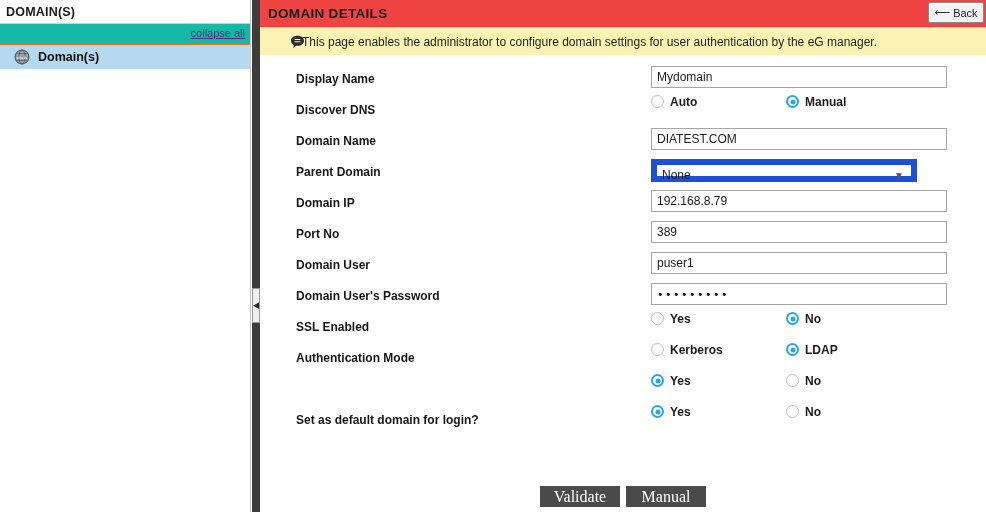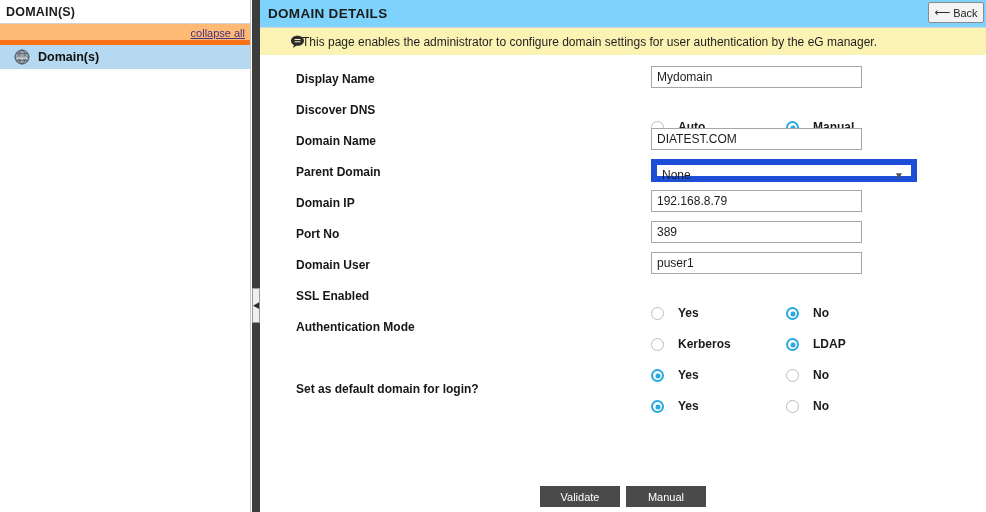--- a/index.html
+++ b/index.html
@@ -32,23 +32,23 @@
     padding-left: 6px;
     font-size: 12.5px;
     font-weight: bold;
     color: #1b1b1b;
     letter-spacing: 0.2px;
     background: #ffffff;
     border-bottom: 1px solid #d2d2d2;
   }
   #sidebar-toolbar {
     height: 21px;
-    border-bottom: 5px solid #f97316;
-    position: relative;
-    background: #fdba74;
+    border-bottom: 1px solid #f97316;
+    position: relative;
+    background: #14b8a6;
   }
   #collapse-all {
     position: absolute;
     right: 5px;
     top: 3px;
     font-size: 11px;
     color: #4b2f7f;
     text-decoration: underline;
     cursor: pointer;
   }
@@ -106,21 +106,21 @@
   #main {
     position: absolute;
     left: 260px; top: 0;
     width: 726px; height: 512px;
     background: #ffffff;
   }
   #main-header {
     height: 28px;
     border-bottom: 1px solid #d4d4d4;
     position: relative;
-    background: #7dd3fc;
+    background: #ef4444;
   }
   #page-title {
     position: absolute;
     left: 8px; top: 0;
     line-height: 28px;
     font-size: 13.5px;
     font-weight: bold;
     color: #1b1b1b;
     letter-spacing: 0.3px;
   }
@@ -179,21 +179,21 @@
     font-weight: bold;
     color: #17171a;
   }
   .field-area {
     position: absolute;
     left: 391px;
     top: 2px;
     width: 266px;
   }
   .text-input {
-    width: 211px;
+    width: 296px;
     height: 22px;
     border: 1px solid #a6a6a6;
     background: #ffffff;
     font-family: "Liberation Sans", sans-serif;
     font-size: 12px;
     color: #1c1c1c;
     padding: 0 5px;
     outline: none;
     border-radius: 0;
   }
@@ -229,25 +229,25 @@
   
   .radio-group {
     position: absolute;
     left: 391px;
     top: 0;
     height: 31px;
     width: 300px;
   }
   .radio-opt {
     position: absolute;
-    top: 8px;
+    top: 0;
     height: 31px;
     display: flex;
-    align-items: flex-end;
-    gap: 14px;
+    align-items: flex-start;
+    gap: 6px;
     cursor: pointer;
   }
   .radio-opt.opt0 { left: 0px; }
   .radio-opt.opt1 { left: 135px; }
   .radio-dot {
     width: 13px; height: 13px;
     border-radius: 50%;
     border: 1px solid #bdbdbd;
     background: #fff;
     display: inline-block;
@@ -281,22 +281,22 @@
     display: flex;
     justify-content: center;
     gap: 6px;
   }
   .action-btn {
     min-width: 80px;
     height: 21px;
     background: #4a4a4a;
     color: #ffffff;
     border: none;
-    font-family: Liberation Sans, sans-serif;
-    font-size: 11px;
+    font-family: Liberation Serif, serif;
+    font-size: 16px;
     cursor: pointer;
     padding: 0 0;
     border-radius: 0;
   }
 </style>
 </head>
 <body>
 
 <div id="app">
 
@@ -408,20 +408,26 @@
         </div>
       </div>
 
       <div class="form-row">
         <div class="form-label">Domain User</div>
         <div class="field-area">
           <input class="text-input" type="text" value="puser1" style="">
         </div>
       </div>
 
+      <div class="form-row">
+        <div class="form-label">Domain User's Password</div>
+        <div class="field-area">
+          <input class="text-input password-dots" type="text" value="•••••••••" style="">
+        </div>
+      </div>
 
       <div class="form-row">
         <div class="form-label">SSL Enabled</div>
         <div class="radio-group">
           <div class="radio-opt opt0">
             <span class="radio-dot"></span>
             <span class="radio-label">Yes</span>
           </div>
           <div class="radio-opt opt1">
             <span class="radio-dot checked"></span>

